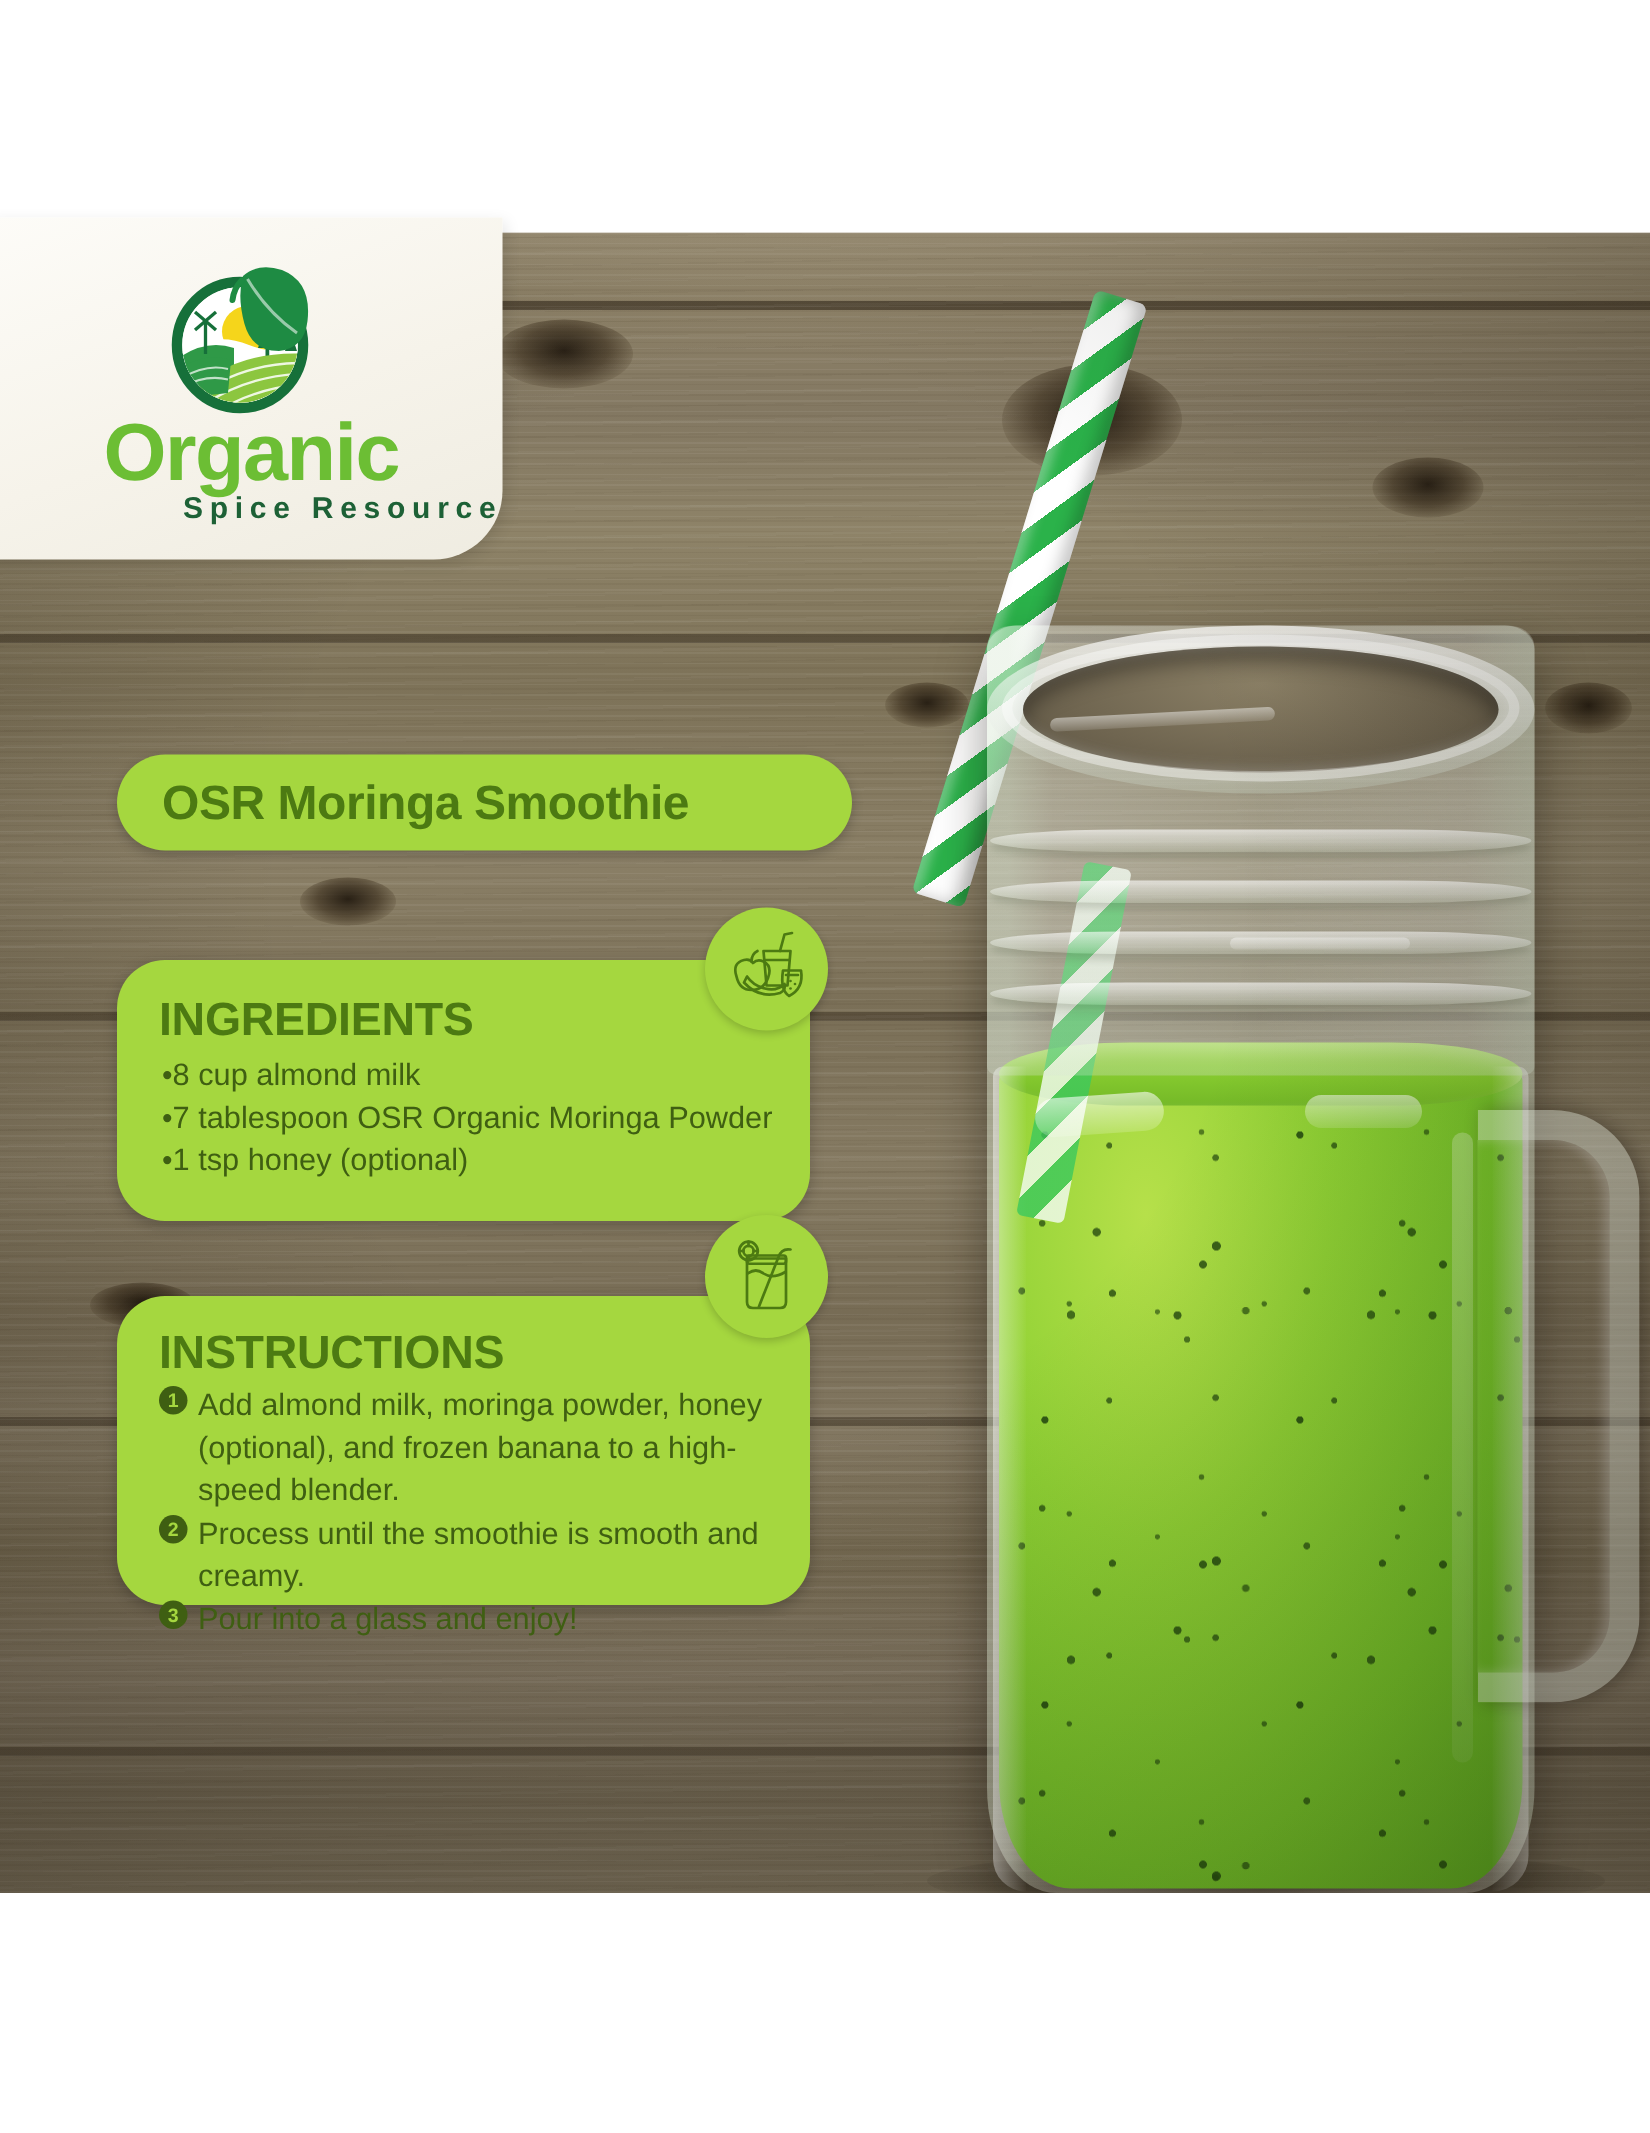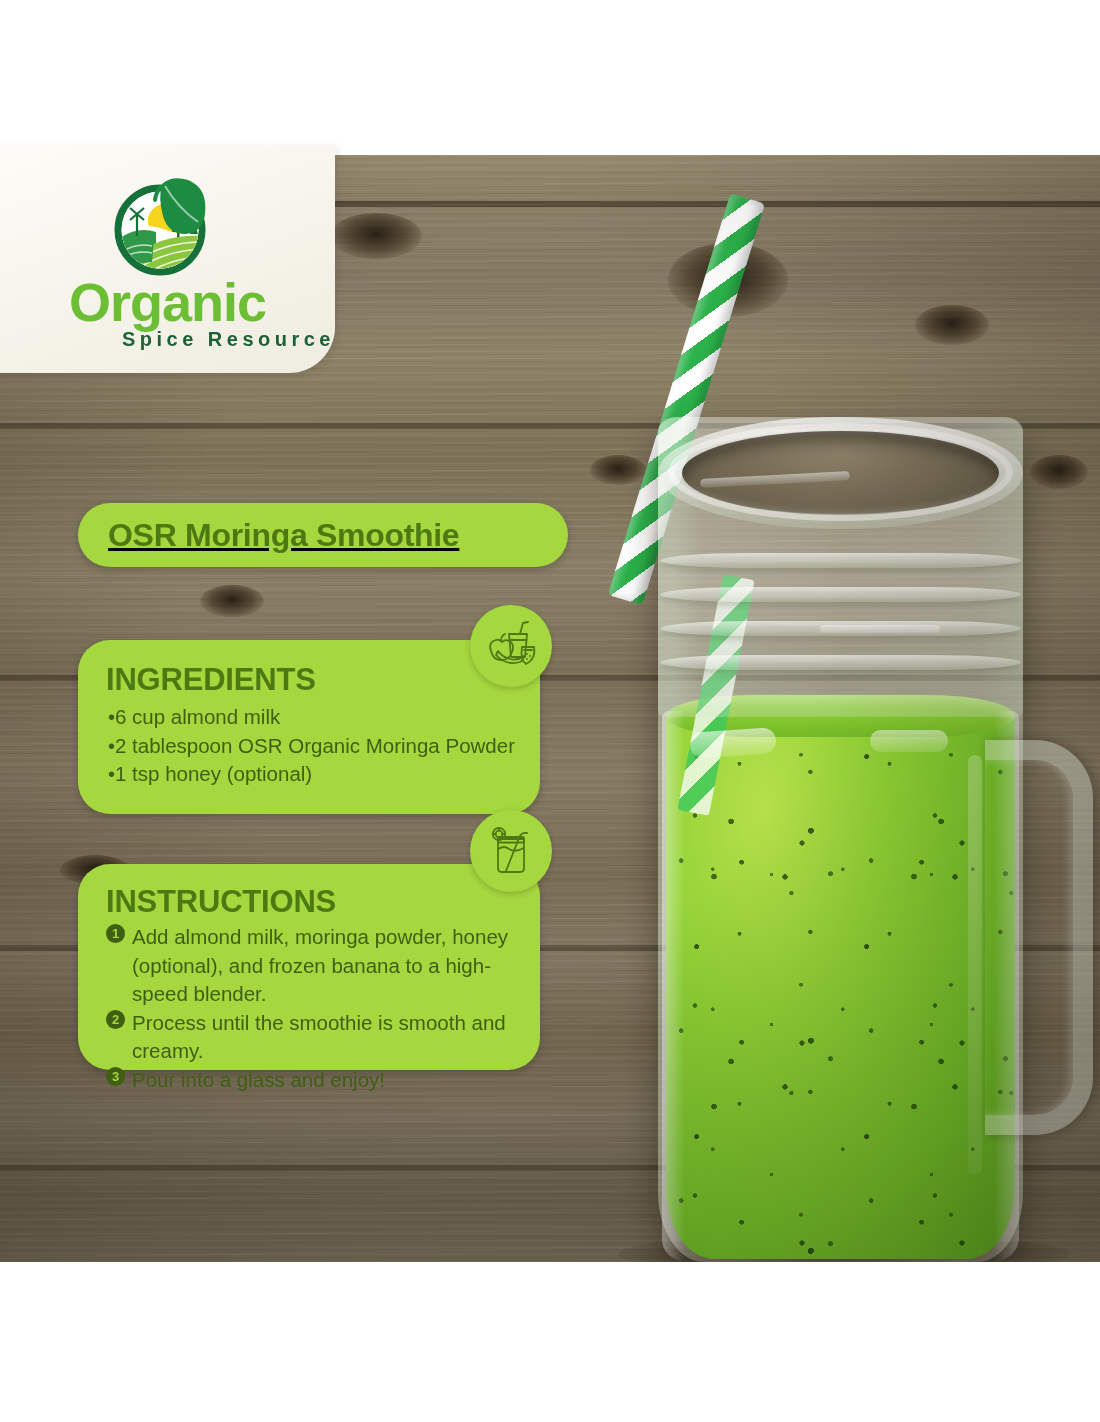--- a/index.html
+++ b/index.html
@@ -280,21 +280,20 @@
   
   .title-pill {
     position:absolute;
     left:78px; top:503px;
     width:490px; height:64px;
     background:#a5d73f;
     border-radius:32px;
     display:flex; align-items:center;
     padding-left:30px;
     box-shadow:0 3px 8px rgba(0,0,0,.22);
-    text-decoration:underline;
   }
   .title-pill-text {
     font-size:32px; font-weight:700; color:#4c7a12; letter-spacing:-.3px;
   }
 
   .card {
     position:absolute;
     background:#a5d73f;
     border-radius:32px;
     box-shadow:0 3px 9px rgba(0,0,0,.22);
@@ -468,22 +467,22 @@
     </div>
   </div>
 
   <div class="title-pill">
     <span class="title-pill-text">OSR Moringa Smoothie</span>
   </div>
 
   <div class="card" id="ingredients-card">
     <div class="card-heading">INGREDIENTS</div>
     <ul class="ing-list">
-      <li><span class="bullet">•</span><span>6 cup almond milk</span></li>
-      <li><span class="bullet">•</span><span>2 tablespoon OSR Organic Moringa Powder</span></li>
+      <li><span class="bullet">•</span><span>8 cup almond milk</span></li>
+      <li><span class="bullet">•</span><span>7 tablespoon OSR Organic Moringa Powder</span></li>
       <li><span class="bullet">•</span><span>1 tsp honey (optional)</span></li>
     </ul>
   </div>
 
   <div class="icon-badge" id="ingredients-icon-badge">
     <svg width="58" height="58" viewBox="0 0 58 58">
       <g fill="none" stroke="#4c7a12" stroke-width="1.8" stroke-linecap="round" stroke-linejoin="round">
 
         <path d="M27 17 L45 17 L43 40 L29 40 Z"></path>
         <line x1="27.6" y1="23" x2="44.4" y2="23"></line>

